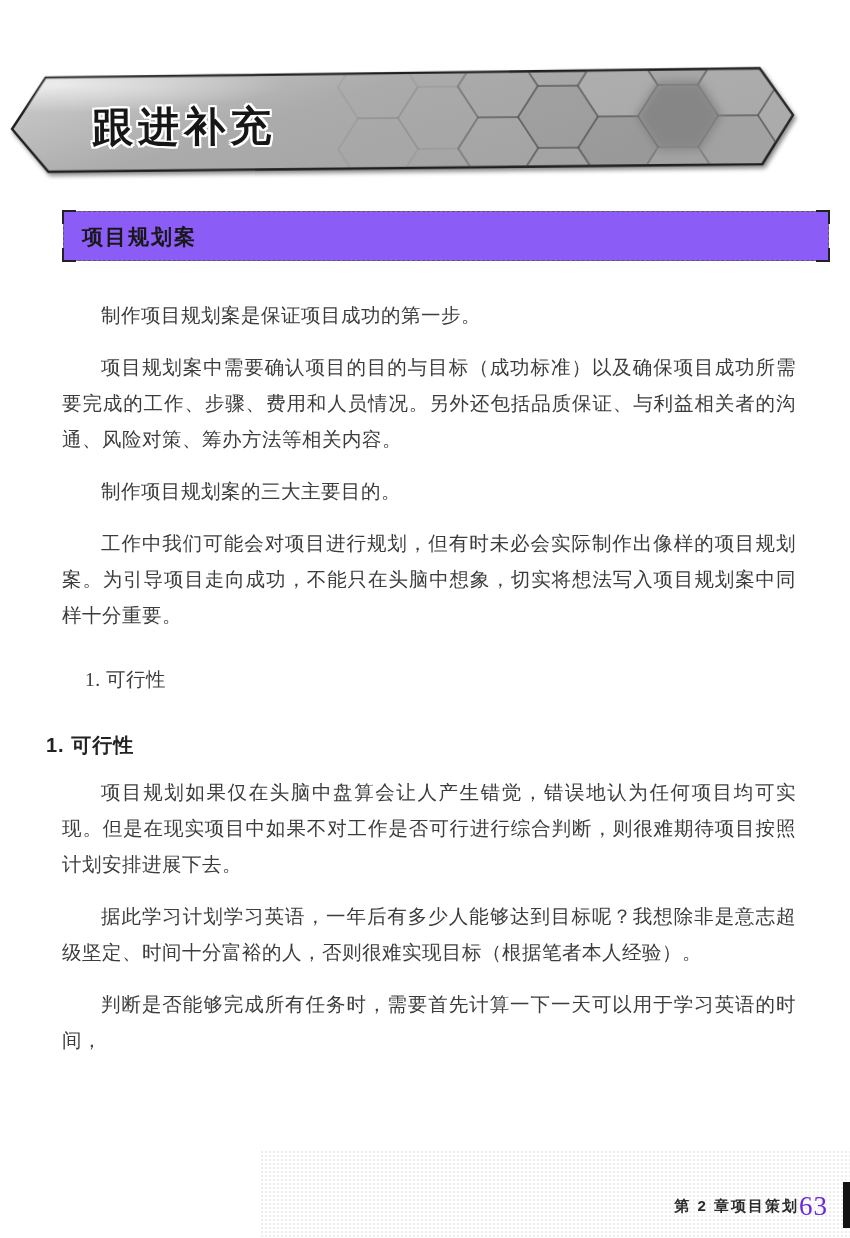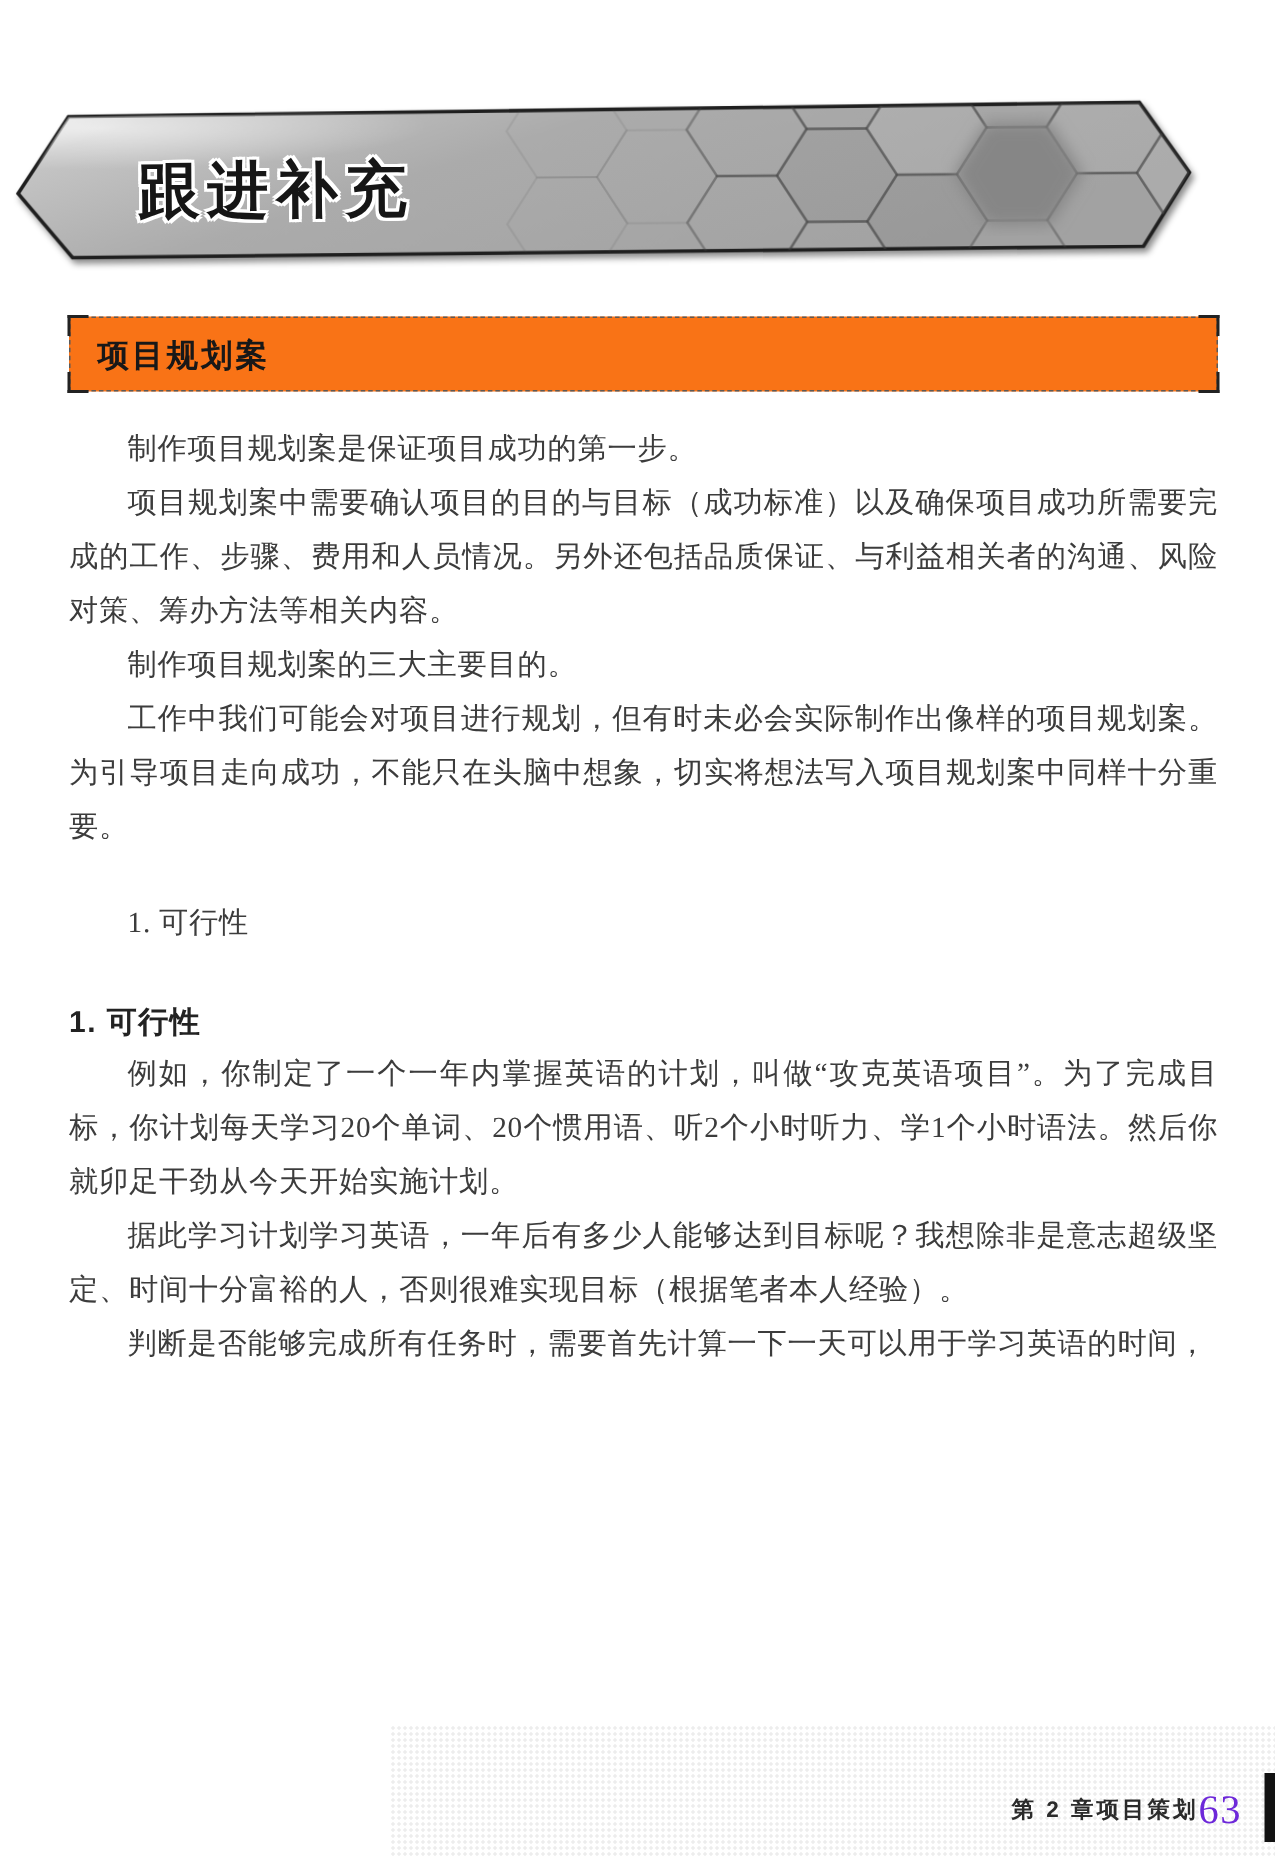--- a/index.html
+++ b/index.html
@@ -16,38 +16,38 @@
   .banner-title{
     position:absolute;left:82px;top:30px;
     font-family:"Liberation Sans","DejaVu Sans",sans-serif;
     font-size:41px;font-weight:bold;color:#161616;letter-spacing:5px;
     text-shadow:-2px 0 0 #fff,2px 0 0 #fff,0 -2px 0 #fff,0 2px 0 #fff,
                 -2px -2px 0 #fff,2px 2px 0 #fff,-2px 2px 0 #fff,2px -2px 0 #fff;
   }
 
   
   .topic-box{
-    position:absolute;left:46px;top:211px;width:766px;height:50px;box-sizing:border-box;
-    border:1.6px dashed #5a5a5a;background:#f97316;
+    position:absolute;left:63px;top:211px;width:766px;height:50px;box-sizing:border-box;
+    border:1.6px dashed #5a5a5a;background:#8b5cf6;
   }
   .topic-box h2{
     margin:0;padding:11px 0 0 18px;
     font-family:"Liberation Sans","DejaVu Sans",sans-serif;
     font-size:21px;font-weight:bold;color:#181818;letter-spacing:2px;
   }
   .corner{position:absolute;width:12px;height:12px;}
   .corner.tl{left:-2px;top:-2px;border-left:2.5px solid #222;border-top:2.5px solid #222;}
   .corner.tr{right:-2px;top:-2px;border-right:2.5px solid #222;border-top:2.5px solid #222;}
   .corner.bl{left:-2px;bottom:-2px;border-left:2.5px solid #222;border-bottom:2.5px solid #222;}
   .corner.br{right:-2px;bottom:-2px;border-right:2.5px solid #222;border-bottom:2.5px solid #222;}
 
   
   .content{position:absolute;left:46px;top:282px;width:766px;}
   .content p{
-    margin:0;font-size:19.5px;line-height:36px;text-align:justify;
+    margin:16px;font-size:19.5px;line-height:36px;text-align:justify;
     text-indent:2em;color:#3c3c3c;letter-spacing:0.5px;
   }
   .purpose-list{margin:26px 0 0 0;}
   .purpose-list .li{
     font-size:19.5px;line-height:40px;text-indent:2em;color:#3c3c3c;letter-spacing:0.5px;
   }
   .subhead{
     margin:32px 0 4px 0;
     font-family:"Liberation Sans","DejaVu Sans",sans-serif;
     font-size:20px;font-weight:bold;color:#222;letter-spacing:1px;
@@ -142,21 +142,21 @@
     <p>项目规划案中需要确认项目的目的与目标（成功标准）以及确保项目成功所需要完成的工作、步骤、费用和人员情况。另外还包括品质保证、与利益相关者的沟通、风险对策、筹办方法等相关内容。</p>
     <p>制作项目规划案的三大主要目的。</p>
     <p>工作中我们可能会对项目进行规划，但有时未必会实际制作出像样的项目规划案。为引导项目走向成功，不能只在头脑中想象，切实将想法写入项目规划案中同样十分重要。</p>
 
     <div class="purpose-list">
       <div class="li">1. 可行性</div>
     </div>
 
     <h3 class="subhead">1. 可行性</h3>
 
-    <p>例如，你制定了一个一年内掌握英语的计划，叫做“攻克英语项目”。为了完成目标，你计划每天学习20个单词、20个惯用语、听2个小时听力、学1个小时语法。然后你就卯足干劲从今天开始实施计划。</p>
+    <p>项目规划如果仅在头脑中盘算会让人产生错觉，错误地认为任何项目均可实现。但是在现实项目中如果不对工作是否可行进行综合判断，则很难期待项目按照计划安排进展下去。</p>
     <p>据此学习计划学习英语，一年后有多少人能够达到目标呢？我想除非是意志超级坚定、时间十分富裕的人，否则很难实现目标（根据笔者本人经验）。</p>
     <p>判断是否能够完成所有任务时，需要首先计算一下一天可以用于学习英语的时间，</p>
   </div>
 
   <div class="halftone"></div>
   <div class="footer">
     <span class="chap">第 2 章</span>
     <span class="sect">项目策划</span>
     <span class="pagenum">63</span>
   </div>

